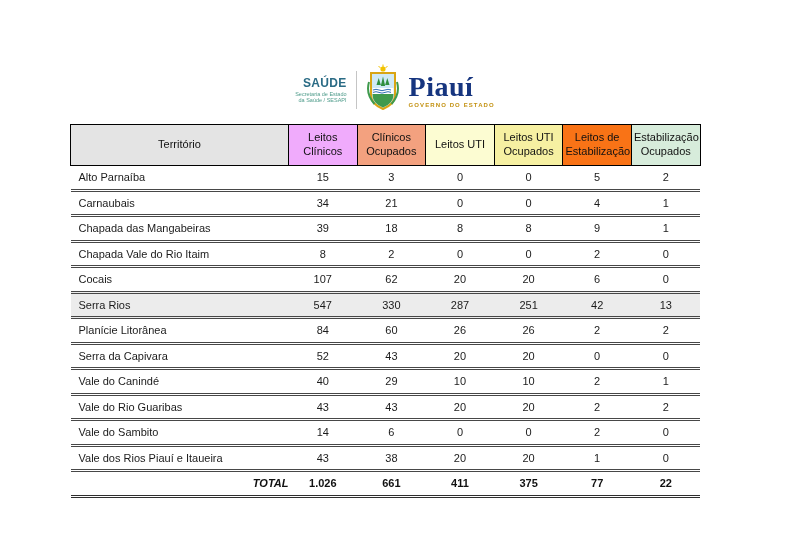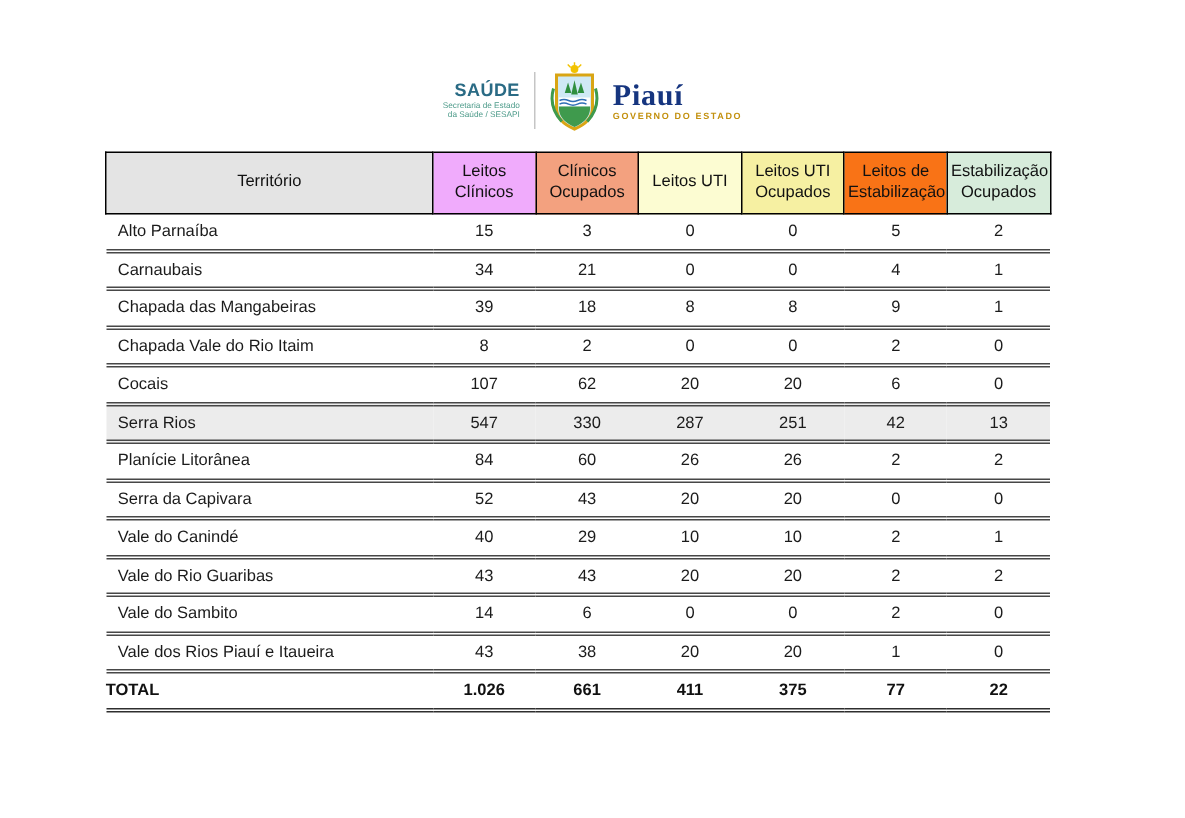--- a/index.html
+++ b/index.html
@@ -4,31 +4,31 @@
 <style>
   html,body{margin:0;padding:0;}
   body{
     width:790px;height:545px;background:#ffffff;overflow:hidden;
     font-family:"Liberation Sans", sans-serif;color:#1c1c1c;
   }
   .page{width:790px;height:545px;position:relative;}
 
   
   .logo-bar{
-    padding-top:42px;display:flex;justify-content:center;
+    padding-top:65px;display:flex;justify-content:center;
     align-items:center;gap:9px;height:50px;
   }
   .sesapi{text-align:right;line-height:1.15;}
   .sesapi-title{font-weight:bold;font-size:12px;letter-spacing:.3px;}
   .sesapi-sub{font-size:5.5px;color:#4f9c8b;}
   .logo-divider{width:1px;height:38px;background:#c5c5c5;}
   .state{line-height:1;}
   .state-name{
     font-family:"Liberation Serif", serif;font-weight:bold;
-    font-size:20px;letter-spacing:.5px;
+    font-size:28px;letter-spacing:.5px;
   }
   .state-sub{font-size:6px;font-weight:bold;letter-spacing:1.1px;margin-top:1px;}
 
   
   table{
     border-collapse:collapse;table-layout:fixed;width:630px;
     margin:9px 0 0 70px;font-size:11px;
   }
   col.c-terr{width:218px;}
   col.c-num{width:68.6px;}
@@ -36,21 +36,21 @@
     border:1.5px solid #000;height:40px;font-weight:normal;
     text-align:center;vertical-align:middle;padding:0 2px;line-height:1.25;
     font-size:11px;color:#111;
   }
   tbody td, tfoot td{
     border-bottom:3px double #474747;height:22.5px;
     text-align:center;vertical-align:middle;padding:0;color:#1b1b1b;
   }
   tbody td.name{text-align:left;padding-left:8px;}
   tfoot td{font-weight:bold;border-bottom:3px double #2e2e2e;color:#111;}
-  tfoot td.name{text-align:left;}
+  tfoot td.name{text-align:right;font-style:italic;}
 </style>
 </head>
 <body>
 
 <div class="page">
 
   <header class="logo-bar">
     <div class="sesapi">
       <div class="sesapi-title" style="color: rgb(42, 107, 133);">SAÚDE</div>
       <div class="sesapi-sub">Secretaria de Estado</div>

